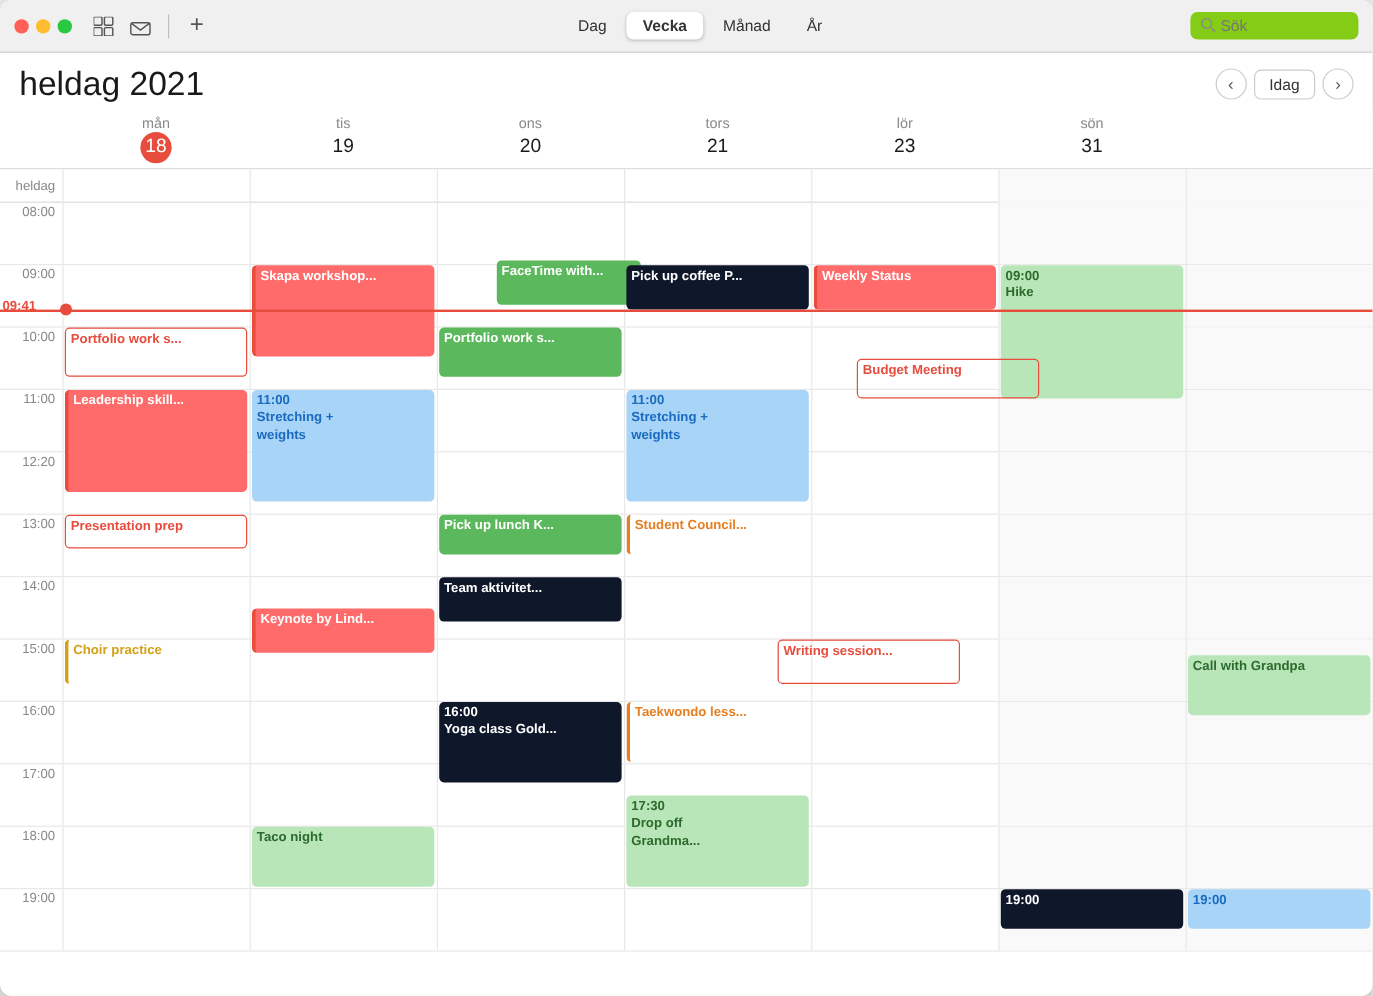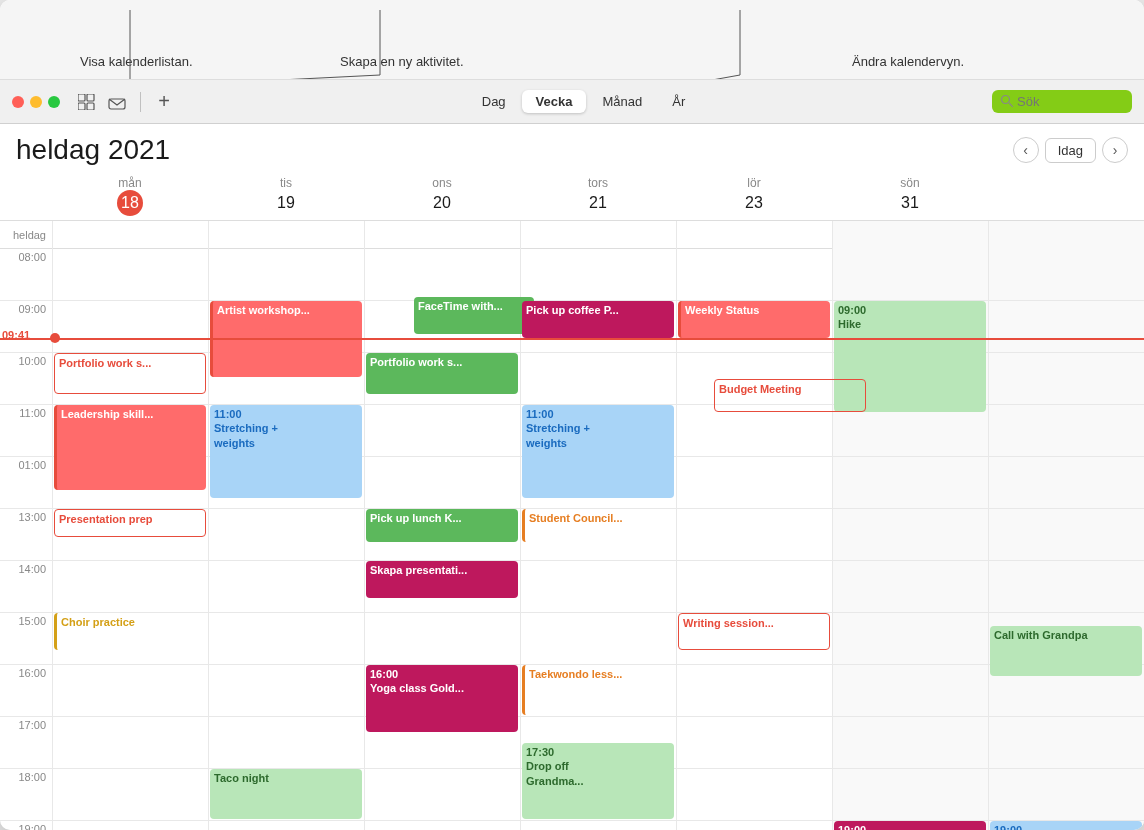--- a/index.html
+++ b/index.html
@@ -265,67 +265,41 @@
       font-size: 11px;
       overflow: hidden;
       cursor: pointer;
       z-index: 5;
     }
     .event-title { font-weight: 600; line-height: 1.3; }
 
     
     .ev-red { background: #ff6b6b; color: #fff; border-left: 3px solid #e74c3c; }
     .ev-red-outline { background: transparent; color: #e74c3c; border: 1px solid #e74c3c; border-radius: 4px; }
-    .ev-blue { background: #be185d; color: #fff; }
+    .ev-blue { background: #0f172a; color: #fff; }
     .ev-light-blue { background: #a8d4f7; color: #1a6bbf; }
     .ev-green { background: #5cb85c; color: #fff; }
     .ev-light-green { background: #b8e6b8; color: #2d6a2d; }
     .ev-orange { background: transparent; color: #e67e22; border-left: 3px solid #e67e22; }
     .ev-yellow { background: transparent; color: #d4a017; border-left: 3px solid #d4a017; }
 
     .grid-container {
       position: relative;
     }
 
     
     .calendar-body::-webkit-scrollbar { width: 8px; }
     .calendar-body::-webkit-scrollbar-track { background: transparent; }
     .calendar-body::-webkit-scrollbar-thumb { background: #ccc; border-radius: 4px; }
   </style>
 </head>
 <body>
 
 <div class="window">
 
-  <div class="annotation-bar">
-    <div class="annotation annotation-1">
-      <span>Visa
-kalenderlistan.</span>
-    </div>
-    <div class="annotation annotation-2">
-      <span>Skapa en
-ny aktivitet.</span>
-    </div>
-    <div class="annotation annotation-3">
-      <span>Ändra
-kalendervyn.</span>
-    </div>
-
-    <svg style="position:absolute;top:0;left:0;width:100%;height:100%;pointer-events:none;">
-
-      <line x1="130" y1="75" x2="130" y2="84" stroke="#555" stroke-width="1"></line>
-      <line x1="130" y1="10" x2="130" y2="75" stroke="#555" stroke-width="1"></line>
-
-      <line x1="380" y1="75" x2="200" y2="84" stroke="#555" stroke-width="1"></line>
-      <line x1="380" y1="10" x2="380" y2="75" stroke="#555" stroke-width="1"></line>
-
-      <line x1="740" y1="75" x2="690" y2="84" stroke="#555" stroke-width="1"></line>
-      <line x1="740" y1="10" x2="740" y2="75" stroke="#555" stroke-width="1"></line>
-    </svg>
-  </div>
 
   <div class="toolbar">
     <div class="traffic-lights">
       <div class="traffic-light tl-red"></div>
       <div class="traffic-light tl-yellow"></div>
       <div class="traffic-light tl-green"></div>
     </div>
 
     <div class="toolbar-icon">
       <svg width="18" height="16" viewBox="0 0 18 16">
@@ -434,21 +408,21 @@
           <div class="hour-label">11:00</div>
           <div class="hour-cell"></div>
           <div class="hour-cell"></div>
           <div class="hour-cell"></div>
           <div class="hour-cell"></div>
           <div class="hour-cell"></div>
           <div class="hour-cell weekend-shade"></div>
           <div class="hour-cell weekend-shade"></div>
         </div>
         <div class="hour-row">
-          <div class="hour-label">01:00</div>
+          <div class="hour-label">12:20</div>
           <div class="hour-cell"></div>
           <div class="hour-cell"></div>
           <div class="hour-cell"></div>
           <div class="hour-cell"></div>
           <div class="hour-cell"></div>
           <div class="hour-cell weekend-shade"></div>
           <div class="hour-cell weekend-shade"></div>
         </div>
         <div class="hour-row">
           <div class="hour-label">13:00</div>
@@ -519,21 +493,21 @@
           <div class="hour-cell"></div>
           <div class="hour-cell weekend-shade"></div>
           <div class="hour-cell weekend-shade"></div>
         </div>
         <div style="position: absolute; left: 0px; right: 0px; top: 0px; pointer-events: none;">
           <div class="current-time-label" style="top: 87.5333px;">09:41</div>
           <div class="current-time-dot" style="top: 87.5333px;"></div>
           <div class="current-time-line" style="top: 88.5333px;"></div>
         </div>
         <div class="event ev-red" style="top: 52px; left: 210px; width: 152px; height: 76px;">
-          <div class="event-title" style="white-space: pre-line;">Artist workshop...</div>
+          <div class="event-title" style="white-space: pre-line;">Skapa workshop...</div>
         </div>
         <div class="event ev-green" style="top: 48px; left: 366px; width: 120px; height: 37px; margin-left: 48px;">
           <div class="event-title" style="white-space: pre-line;">FaceTime with...</div>
         </div>
         <div class="event ev-blue" style="top: 52px; left: 522px; width: 152px; height: 37px;">
           <div class="event-title" style="white-space: pre-line;">Pick up coffee  P...</div>
         </div>
         <div class="event ev-red" style="top: 52px; left: 678px; width: 152px; height: 37px;">
           <div class="event-title" style="white-space: pre-line;">Weekly Status</div>
         </div>
@@ -565,27 +539,30 @@
         </div>
         <div class="event ev-red-outline" style="top: 260px; left: 54px; width: 152px; height: 28.3333px;">
           <div class="event-title" style="white-space: pre-line;">Presentation prep</div>
         </div>
         <div class="event ev-green" style="top: 260px; left: 366px; width: 152px; height: 32.6667px;">
           <div class="event-title" style="white-space: pre-line;">Pick up lunch  K...</div>
         </div>
         <div class="event ev-orange" style="top: 260px; left: 522px; width: 152px; height: 32.6667px;">
           <div class="event-title" style="white-space: pre-line;">Student Council...</div>
         </div>
+        <div class="event ev-red" style="top: 338px; left: 210px; width: 152px; height: 37px;">
+          <div class="event-title" style="white-space: pre-line;">Keynote by Lind...</div>
+        </div>
         <div class="event ev-blue" style="top: 312px; left: 366px; width: 152px; height: 37px;">
-          <div class="event-title" style="white-space: pre-line;">Skapa presentati...</div>
+          <div class="event-title" style="white-space: pre-line;">Team aktivitet...</div>
         </div>
         <div class="event ev-yellow" style="top: 364px; left: 54px; width: 152px; height: 37px;">
           <div class="event-title" style="white-space: pre-line;">Choir practice</div>
         </div>
-        <div class="event ev-red-outline" style="top: 364px; left: 678px; width: 152px; height: 37px;">
+        <div class="event ev-red-outline" style="top: 364px; left: 648px; width: 152px; height: 37px;">
           <div class="event-title" style="white-space: pre-line;">Writing session...</div>
         </div>
         <div class="event ev-light-green" style="top: 377px; left: 990px; width: 152px; height: 50px;">
           <div class="event-title" style="white-space: pre-line;">Call with Grandpa</div>
         </div>
         <div class="event ev-blue" style="top: 416px; left: 366px; width: 152px; height: 67.3333px;">
           <div class="event-title" style="white-space: pre-line;">16:00
 Yoga class  Gold...</div>
         </div>
         <div class="event ev-orange" style="top: 416px; left: 522px; width: 152px; height: 50px;">

